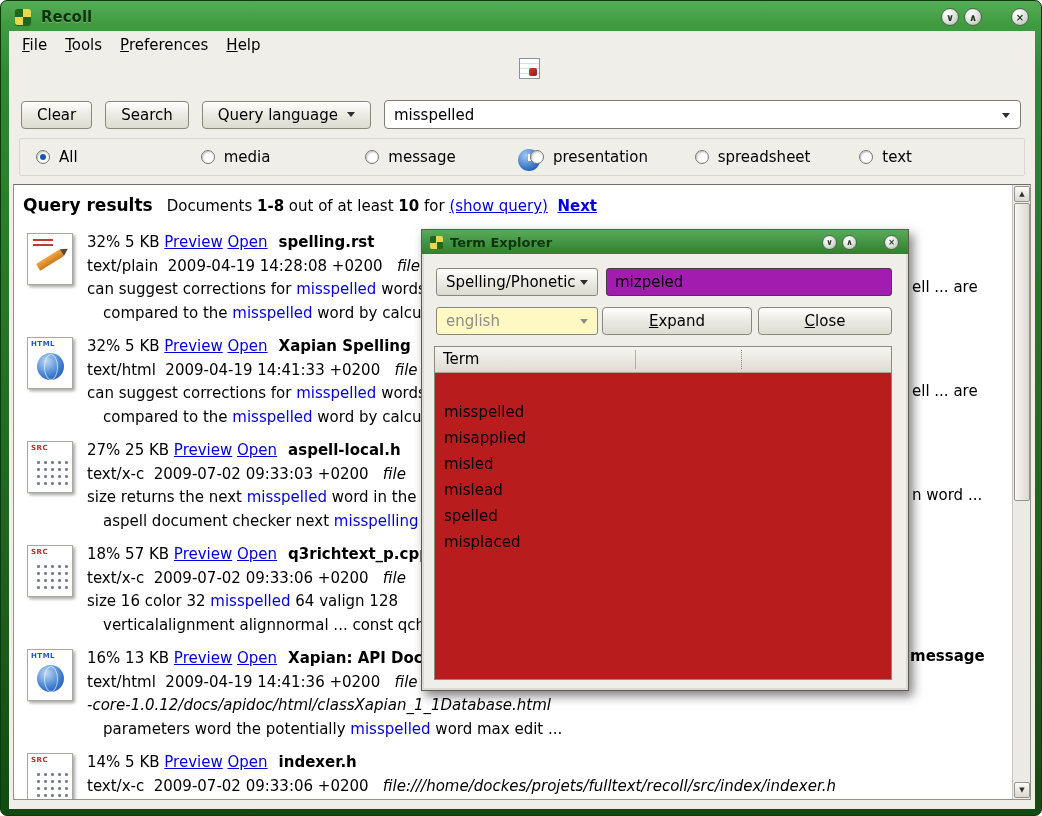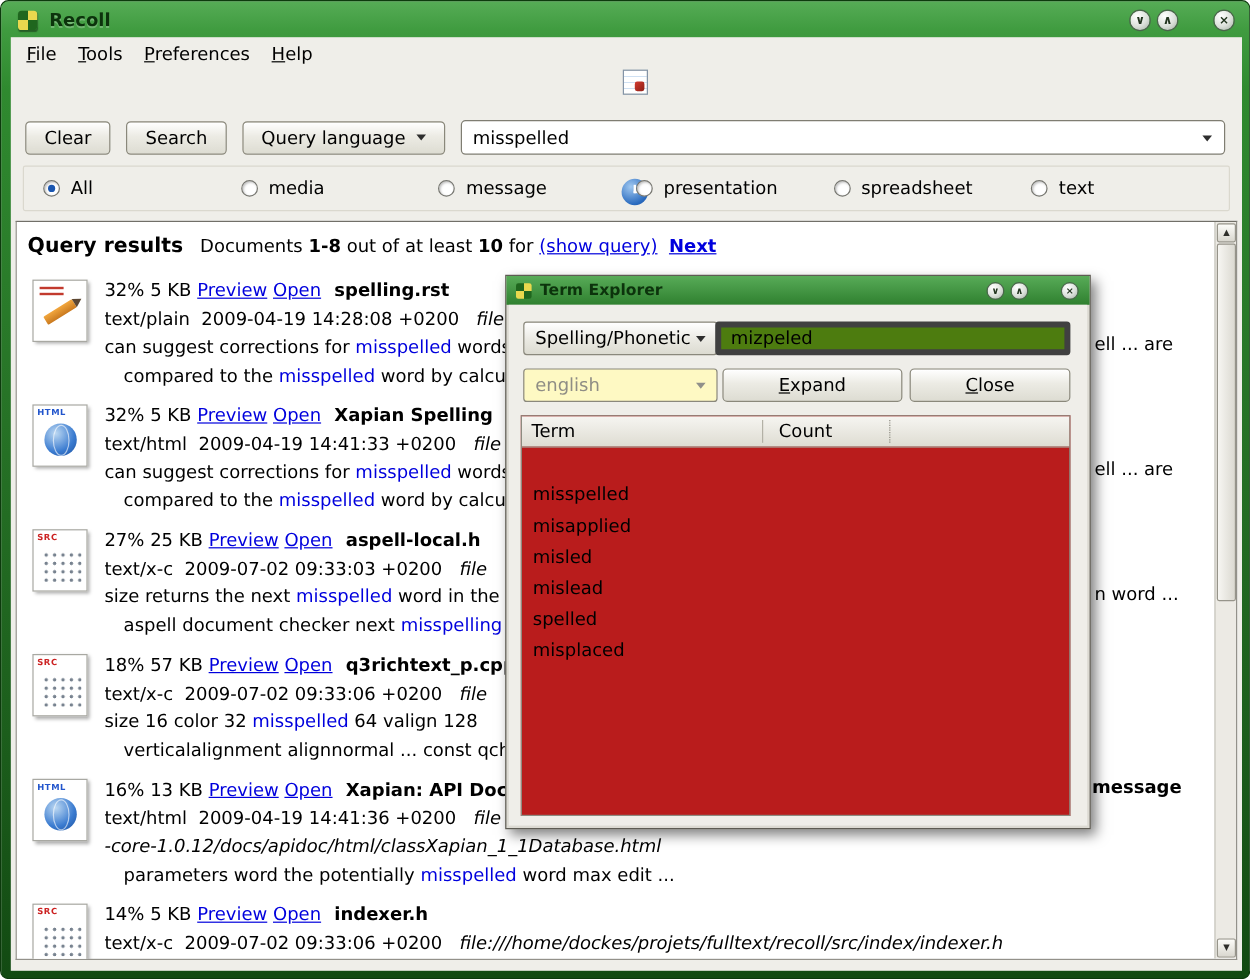--- a/index.html
+++ b/index.html
@@ -127,22 +127,22 @@
   .dialog-titlebar{height:24px;background:linear-gradient(180deg,#58ab58,#2f802f);display:flex;align-items:center;padding:0 5px;}
   .dlg-icon{width:13px;height:13px;margin-left:3px;border-radius:2px;flex:0 0 auto;
     background:conic-gradient(#e9d84e 25%,#1f661e 0 50%,#e9d84e 0 75%,#1f661e 0);}
   .dialog-title{font-size:13px;font-weight:bold;color:#0c330c;margin-left:7px;}
   .dialog-body{position:absolute;left:2px;top:24px;right:2px;bottom:2px;background:#efeee9;}
   .dcombo{position:absolute;display:flex;align-items:center;justify-content:space-between;padding:0 9px;
     background:linear-gradient(180deg,#ffffff,#eae9e2 55%,#dcdbd1);border:1px solid #8a887c;border-radius:3px;height:28px;}
   .dcombo.c1{left:12px;top:14px;width:162px;}
   .dcombo.c2{left:12px;top:53px;width:162px;}
   .dcombo.disabled{color:#8f8d85;background:#fef9c3;}
-  .dinput{position:absolute;left:172px;top:14px;right:14px;height:28px;border:5px solid #404040;border-radius:3px;
-    padding:0 8px;font-size:15px;font-family:inherit;background:#4d7c0f;outline:none;}
+  .dinput{position:absolute;left:182px;top:14px;right:14px;height:28px;border:1px solid #404040;border-radius:3px;
+    padding:0 8px;font-size:15px;font-family:inherit;background:#a21caf;outline:none;}
   .dlgbtn{position:absolute;height:28px;padding:4px 0;}
   .dlgbtn::first-letter{text-decoration:underline;}
   .dlgbtn.expand{left:178px;top:53px;width:150px;}
   .dlgbtn.closeb{right:14px;top:53px;width:134px;}
   .texpl-table{position:absolute;left:10px;top:92px;width:458px;height:334px;background:#b91c1c;border:1px solid #8d8b80;}
   .thead{height:26px;background:linear-gradient(180deg,#f6f5f1,#dedcd2);border-bottom:1px solid #a8a69a;
     display:flex;position:relative;}
   .thead::before{content:"";position:absolute;left:200px;top:3px;bottom:3px;width:1px;background:#b3b1a6;}
   .thead::after{content:"";position:absolute;left:306px;top:3px;bottom:3px;width:0;border-left:1px dotted #8d8b80;}
   .th{padding:3px 0 0 8px;}
@@ -342,21 +342,20 @@
       <input class="dinput" value="mizpeled" style="">
       <div class="dcombo c2 disabled">
         <span>english</span>
         <span class="caret gray"></span>
       </div>
       <div class="btn dlgbtn expand">Expand</div>
       <div class="btn dlgbtn closeb">Close</div>
       <div class="texpl-table">
         <div class="thead">
           <span class="th term">Term</span>
-          <span class="th count">Count</span>
         </div>
         <div class="tbody">
             <div class="trow">
               <span class="tc count"></span>
             </div>
             <div class="trow">
               <span class="tc term">misspelled</span>
               <span class="tc count"></span>
             </div>
             <div class="trow">

